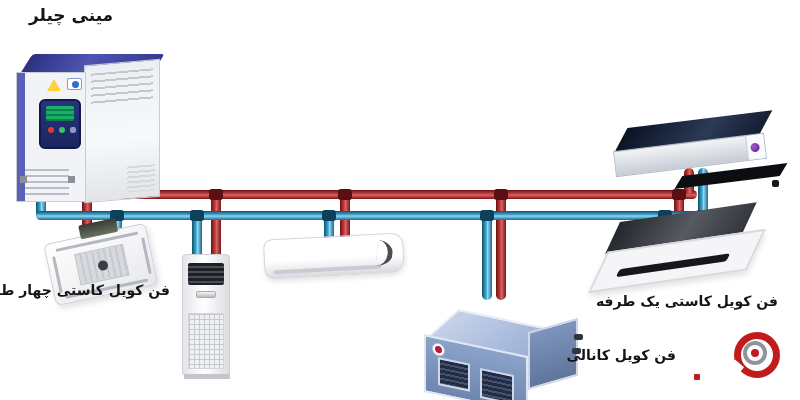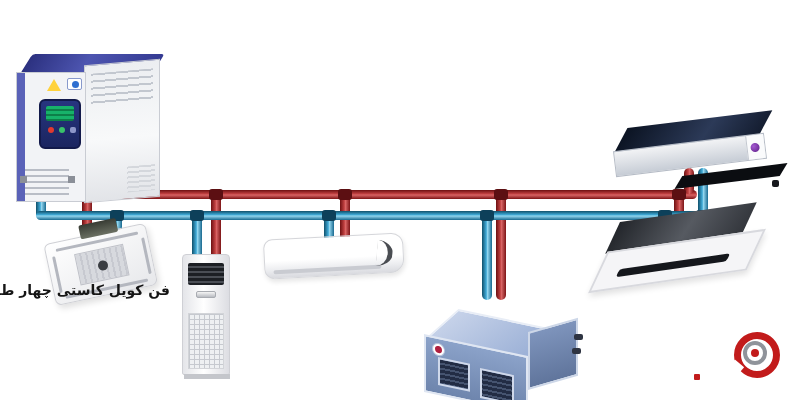--- a/index.html
+++ b/index.html
@@ -122,20 +122,21 @@
   .lg-center{left:87px;top:19px;width:8px;height:8px;border-radius:50%;background:#c21b1b;}
 
   .site{font-weight:800;font-size:17px;color:#111;letter-spacing:.5px;z-index:7;}
   .brand{font-size:15px;}
 </style>
 </head>
 <body>
 
 <div id="stage">
 
+  <div class="lbl title" style="left:26px;top:5px;width:90px;">مینی چیلر</div>
 
   <div class="pv cold" style="left:36px;top:172px;height:47px;"></div>
   <div class="pv hot" style="left:59px;top:172px;height:24px;"></div>
 
   <div class="ph hot" style="left:59px;top:190px;width:638px;"></div>
   <div class="ph cold" style="left:36px;top:211px;width:674px;"></div>
 
   <div class="pv hot" style="left:82px;top:194px;height:44px;"></div>
   <div class="pv cold" style="left:112px;top:215px;height:28px;"></div>
 
@@ -235,20 +236,22 @@
   </div>
 
   <div class="ow-group">
     <div class="ow-top"></div>
     <div class="ow-face">
       <div class="ow-slot"></div>
     </div>
   </div>
 
   <div class="lbl" style="left:0px;top:282px;width:170px;">فن کویل کاستی چهار طرفه</div>
+  <div class="lbl" style="left:582px;top:347px;width:94px;">فن کویل کانالی</div>
+  <div class="lbl" style="left:614px;top:293px;width:164px;">فن کویل کاستی یک طرفه</div>
 
 
   <div class="lg-group">
     <div class="lg-dot"></div>
     <div class="lg-ring"></div>
     <div class="lg-gap"></div>
     <div class="lg-wrench"></div>
     <div class="lg-center"></div>
   </div>
 

